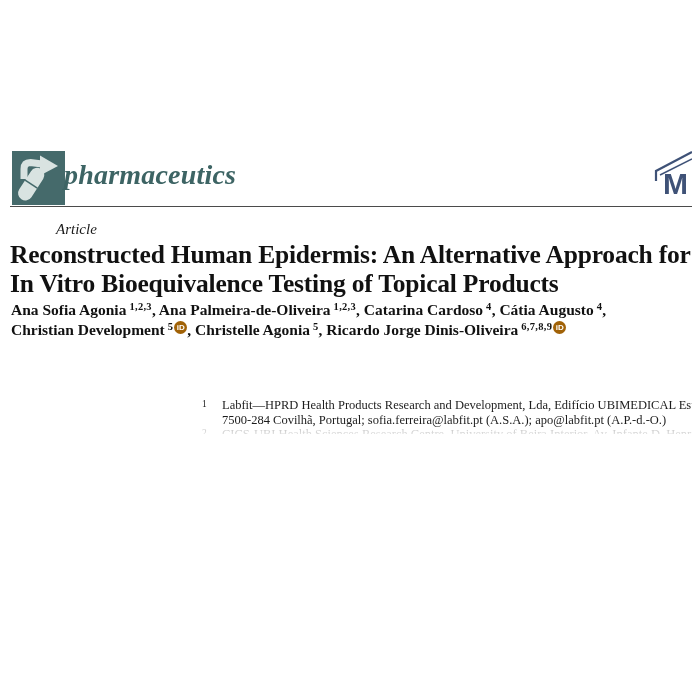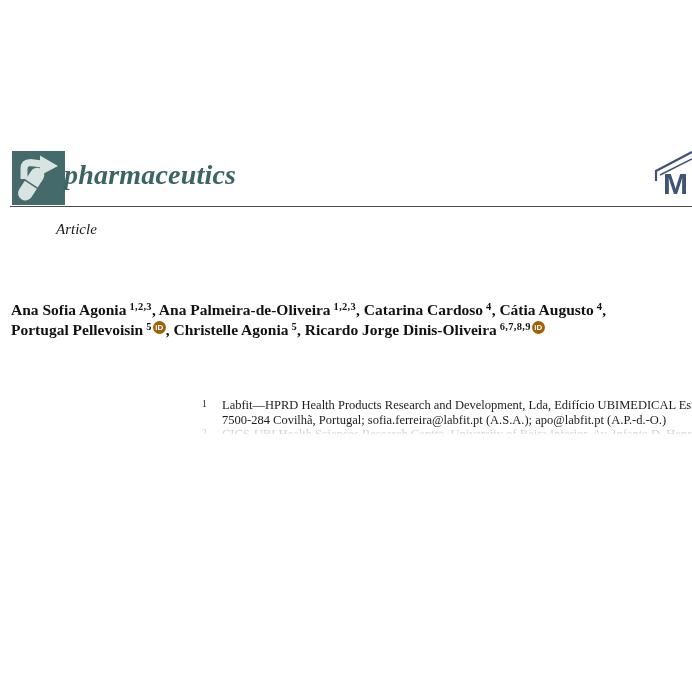--- a/index.html
+++ b/index.html
@@ -157,24 +157,28 @@
       <path d="M5 36 L5 26 L41 7" fill="none" stroke="#3f5277" stroke-width="2.2"></path>
       <path d="M9 30 L41 14" fill="none" stroke="#3f5277" stroke-width="1.4"></path>
       <text x="12" y="49" font-family="Liberation Sans, sans-serif" font-size="30" font-weight="bold" fill="#3f5277">M</text>
     </svg>
   </div>
 
   <div class="header-rule"></div>
 
   <div class="article-type">Article</div>
 
+  <div class="title">
+    <div class="title-line">Reconstructed Human Epidermis: An Alternative Approach for</div>
+    <div class="title-line">In Vitro Bioequivalence Testing of Topical Products</div>
+  </div>
 
   <div class="authors">
       <div class="author-line"><span>Ana Sofia Agonia</span><span class="a-sup">1,2,3</span><span>, Ana Palmeira-de-Oliveira</span><span class="a-sup">1,2,3</span><span>, Catarina Cardoso</span><span class="a-sup">4</span><span>, Cátia Augusto</span><span class="a-sup">4</span><span>,</span></div>
-      <div class="author-line"><span>Portugal Pellevoisin</span><span class="a-sup">5</span><span class="orcid">iD</span><span>, Christelle Agonia</span><span class="a-sup">5</span><span>, Ricardo Jorge Dinis-Oliveira</span><span class="a-sup">6,7,8,9</span><span class="orcid">iD</span></div>
+      <div class="author-line"><span>Christian Development</span><span class="a-sup">5</span><span class="orcid">iD</span><span>, Christelle Agonia</span><span class="a-sup">5</span><span>, Ricardo Jorge Dinis-Oliveira</span><span class="a-sup">6,7,8,9</span><span class="orcid">iD</span></div>
     </div>
 
   <div class="affiliations">
       <div class="aff-row"><span class="aff-num">1</span><span>Labfit—HPRD Health Products Research and Development, Lda, Edifício UBIMEDICAL Estrada Municipal 506,</span></div>
       <div class="aff-row"><span>7500-284 Covilhã, Portugal; sofia.ferreira@labfit.pt (A.S.A.); apo@labfit.pt (A.P.-d.-O.)</span></div>
       <div class="aff-row faint"><span class="aff-num">2</span><span>CICS-UBI Health Sciences Research Centre, University of Beira Interior, Av. Infante D. Henrique, 6200-506 Covilhã, Portugal</span></div>
     </div>
 
   <div class="fade-overlay"></div>
 

